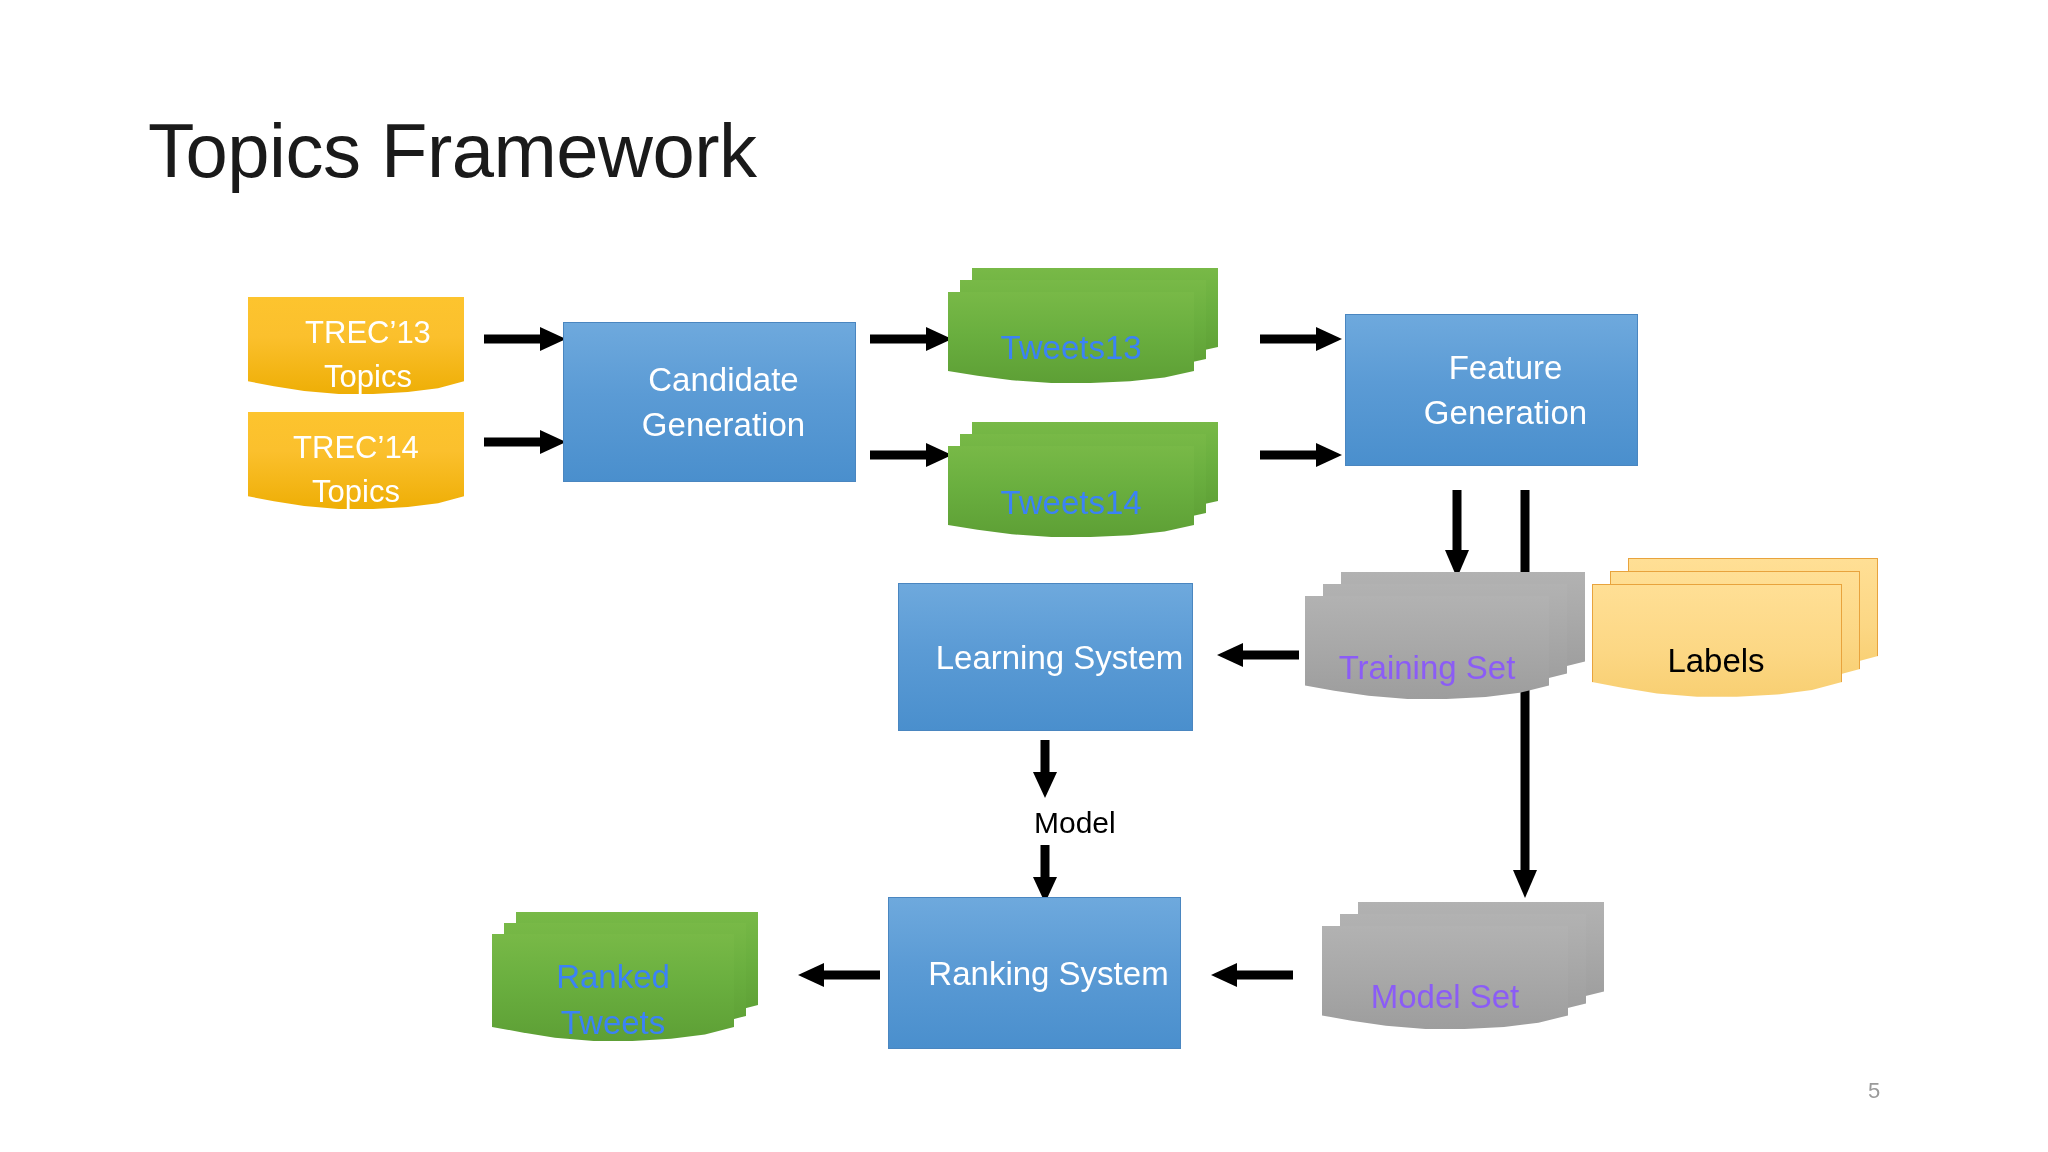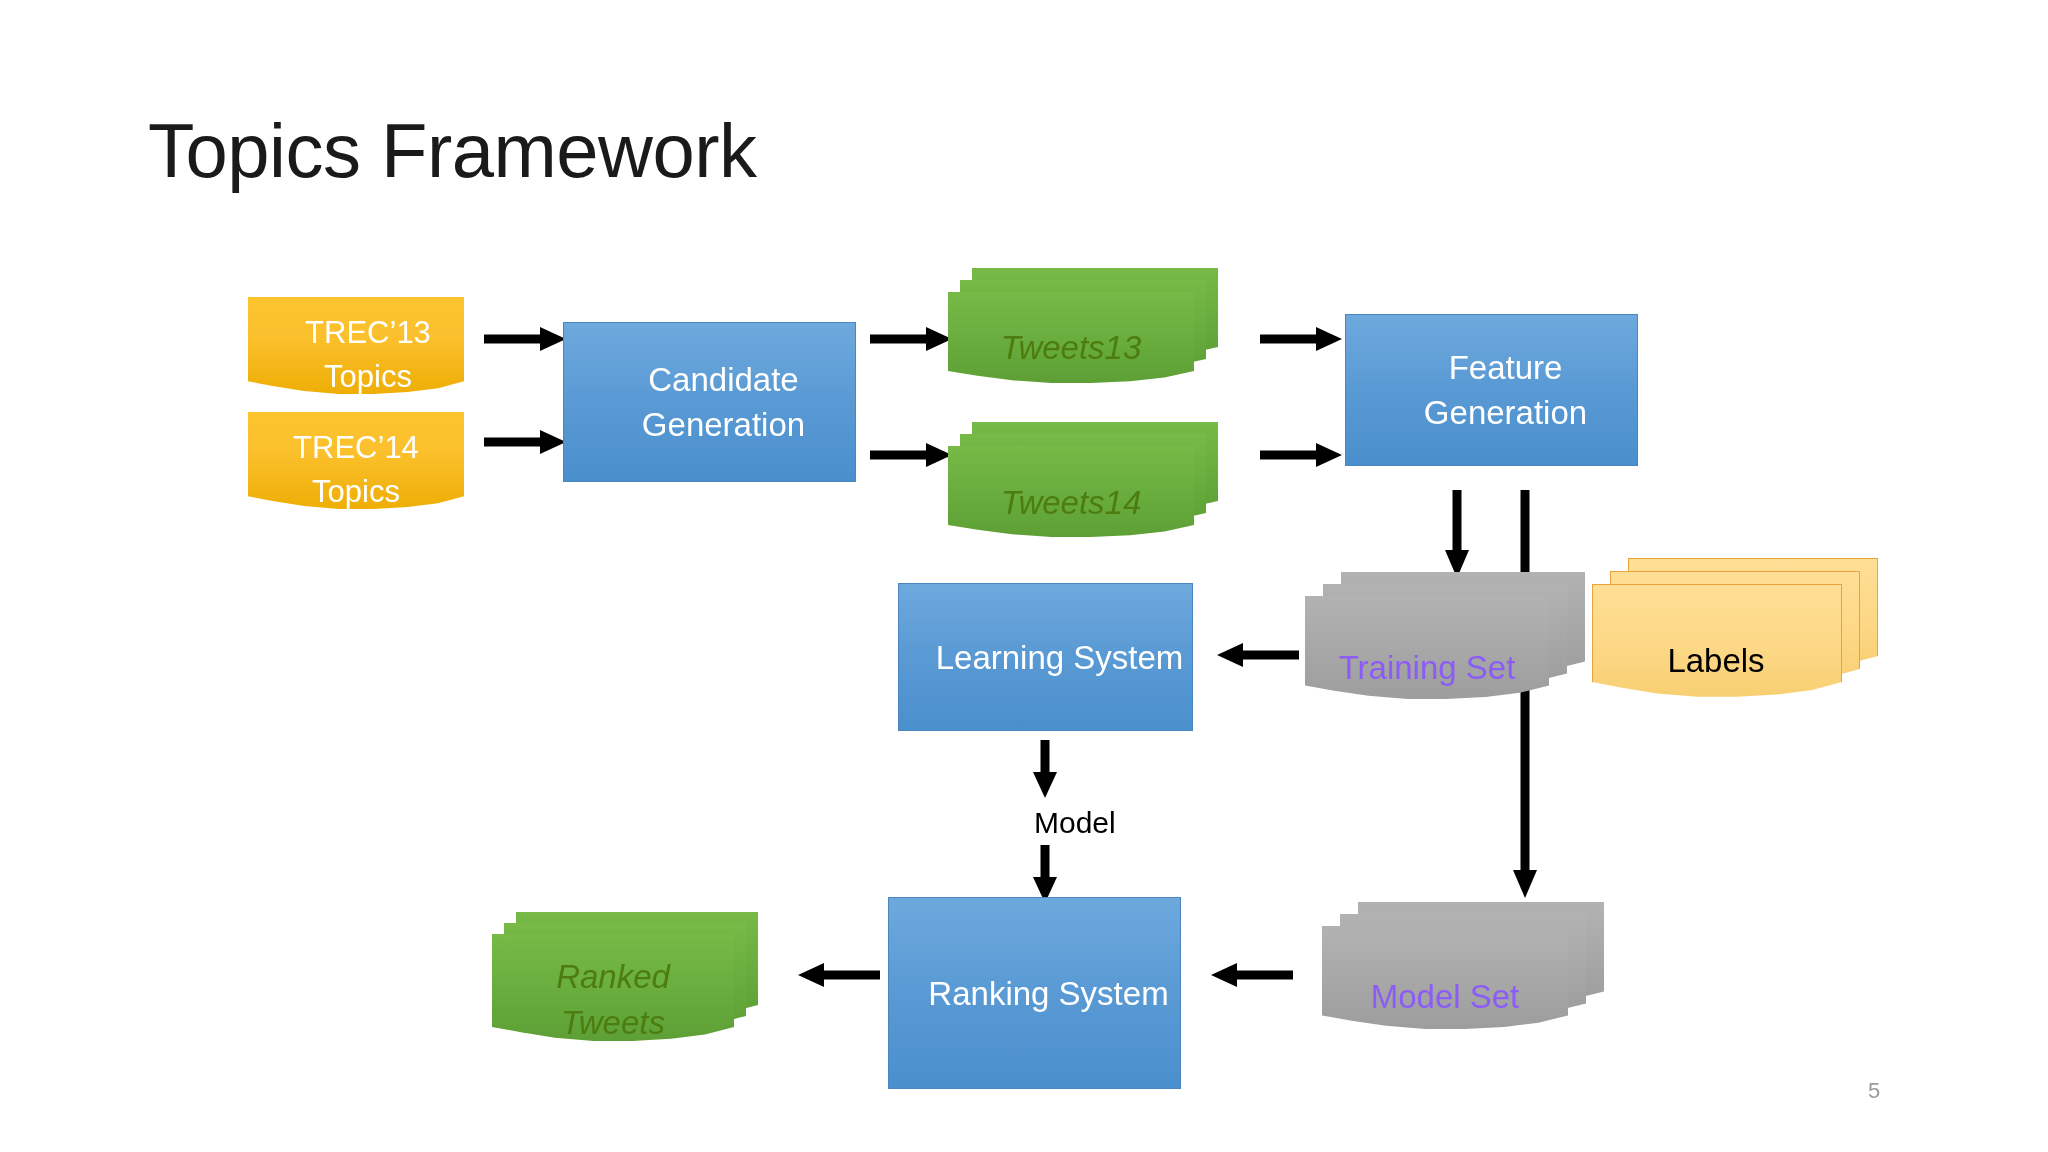--- a/index.html
+++ b/index.html
@@ -92,24 +92,23 @@
     color: #ffffff;
     font-size: 31px;
     line-height: 44px;
   }
 
   
   .doc-green .sheet {
     background: linear-gradient(to bottom, #78b947 0%, #6aaf3f 45%, #5d9f35 100%);
   }
   .doc-green {
-    color: #4d7c0f;
+    color: #3b82f6;
     font-size: 33px;
     line-height: 46px;
-    font-style: italic;
   }
 
   
   .doc-gray .sheet {
     background: linear-gradient(to bottom, #b2b2b2 0%, #a9a9a9 45%, #9d9d9d 100%);
   }
   .doc-gray {
     color: #8b5cf6;
     font-size: 33px;
     line-height: 46px;
@@ -282,21 +281,21 @@
 
   <div class="plain-label" style="left:1034px; top:806px;">Model</div>
 
   <div class="arrow" style="left:1029px; top:843px;">
     <svg width="32" height="62" viewBox="0 0 32 62">
       <line x1="16" y1="2" x2="16" y2="38" stroke="#000000" stroke-width="9"></line>
       <polygon points="4,34 16,60 28,34" fill="#000000"></polygon>
     </svg>
   </div>
 
-  <div class="node box-blue" style="left:888px; top:897px; width:293px; height:192px;">
+  <div class="node box-blue" style="left:888px; top:897px; width:293px; height:152px;">
     <span class="label">Ranking System</span>
   </div>
 
   <div class="arrow" style="left:1199px; top:960px;">
     <svg width="96" height="30" viewBox="0 0 96 30">
       <line x1="34" y1="15" x2="94" y2="15" stroke="#000000" stroke-width="9"></line>
       <polygon points="38,3 12,15 38,27" fill="#000000"></polygon>
     </svg>
   </div>
 

